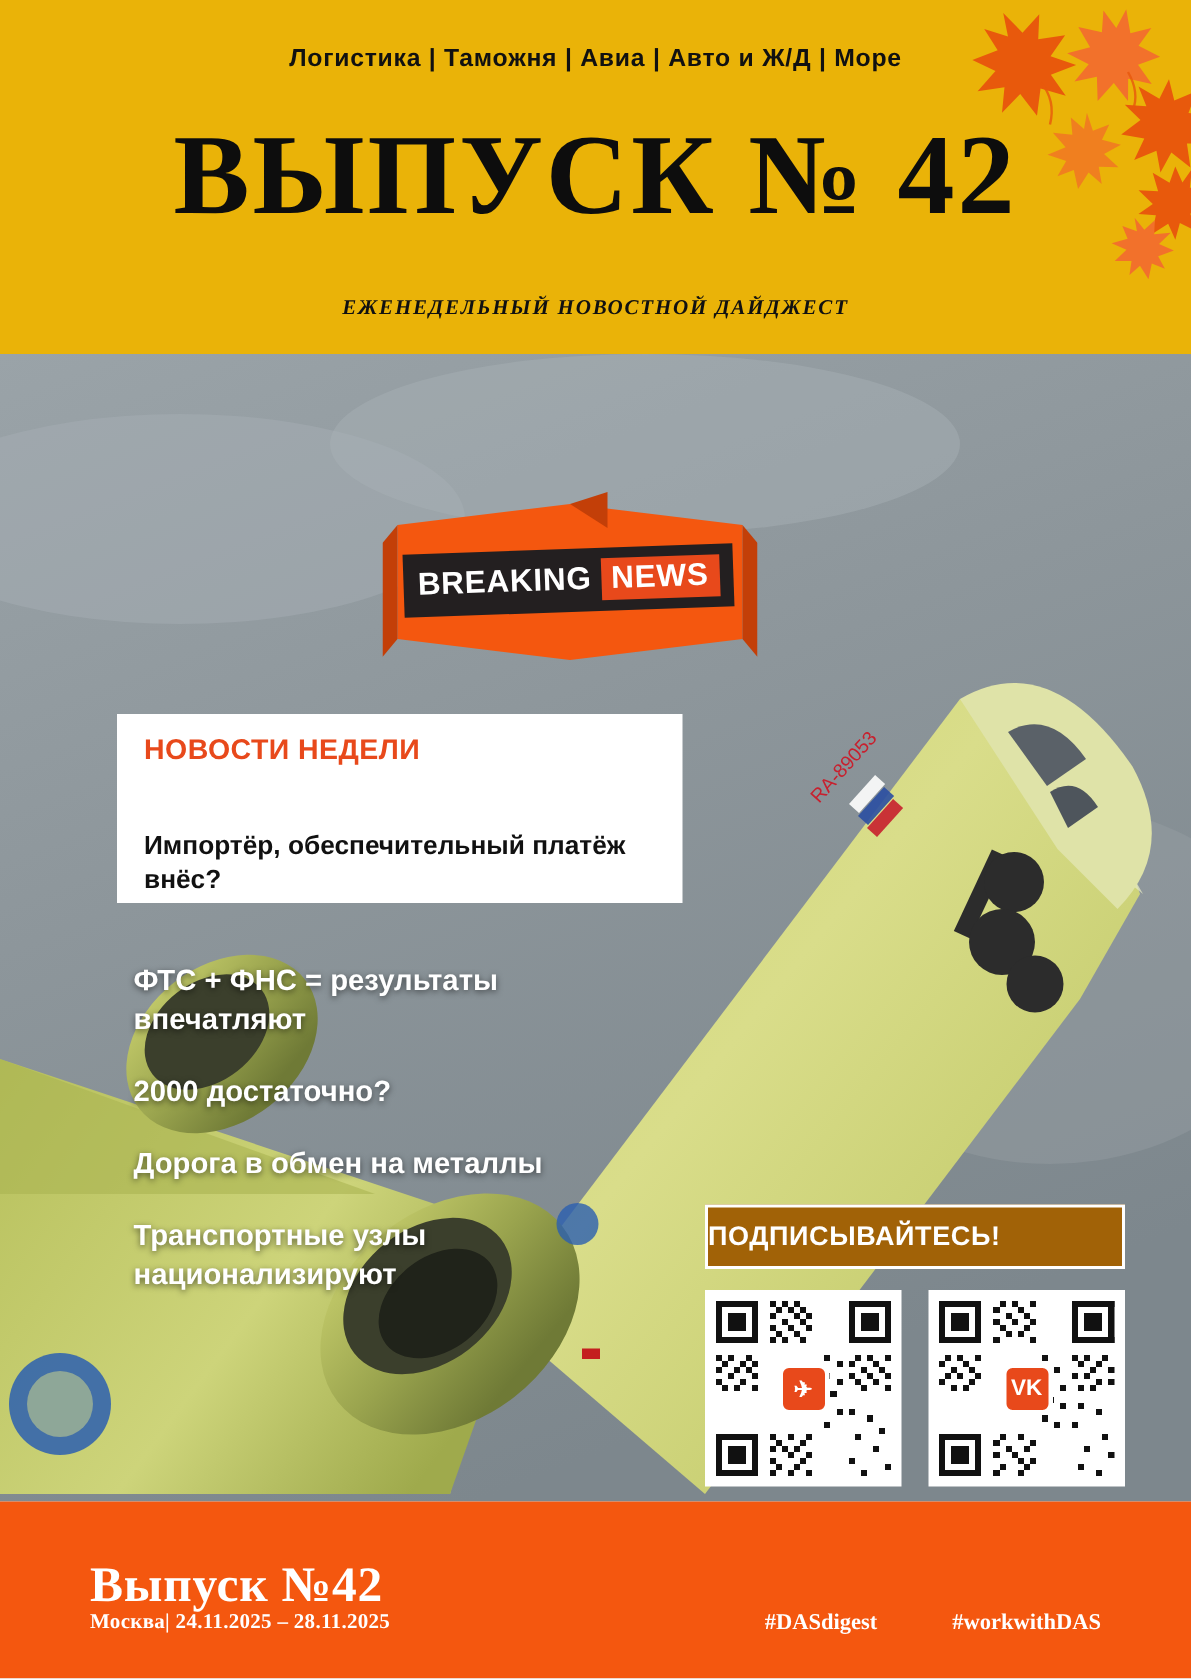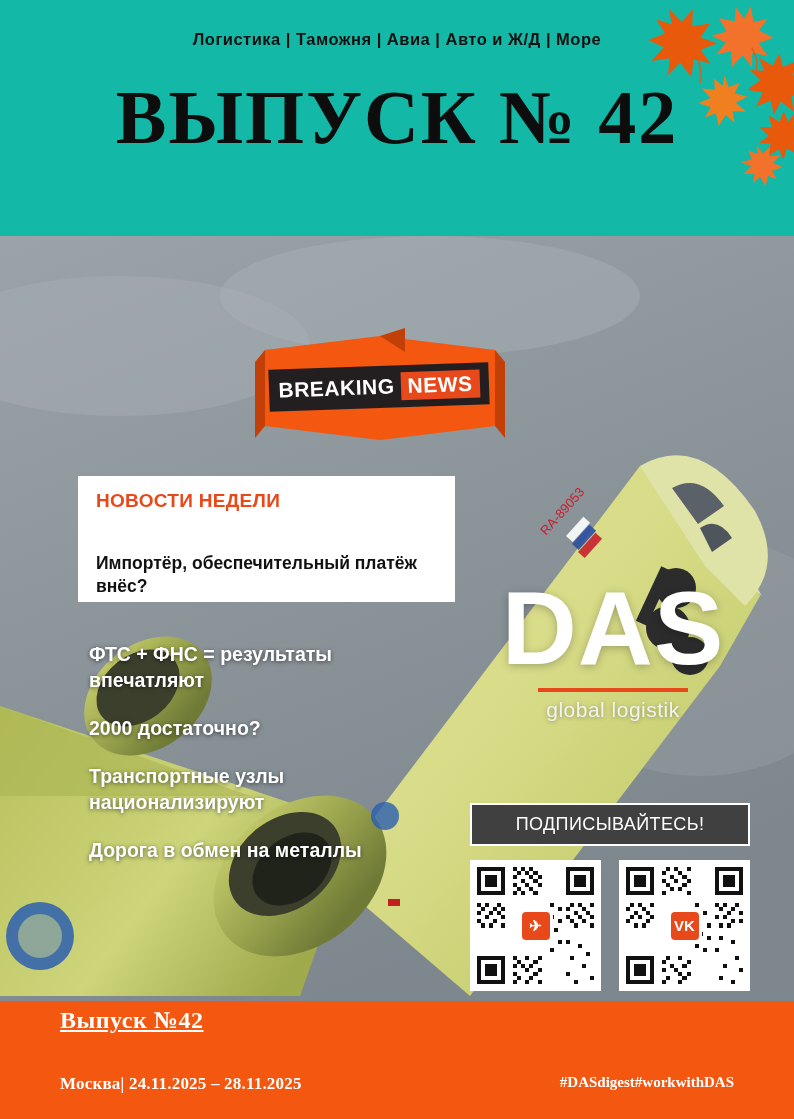--- a/index.html
+++ b/index.html
@@ -16,21 +16,21 @@
     height: 1119px;
     background: #ffffff;
     overflow: hidden;
   }
 
   
   .header {
     position: relative;
     width: 794px;
     height: 236px;
-    background: #14b8a6;
+    background: #eab308;
     overflow: hidden;
   }
   .kicker {
     position: absolute;
     top: 30px;
     left: 0;
     width: 794px;
     text-align: center;
     font-family: "Liberation Sans", sans-serif;
     font-weight: bold;
@@ -185,25 +185,25 @@
   }
 
   
   .subscribe {
     position: absolute;
     left: 470px;
     top: 567px;
     width: 280px;
   }
   .subscribe-banner {
-    background: #404040;
+    background: #a16207;
     color: #ffffff;
-    font-weight: normal;
+    font-weight: bold;
     font-size: 18px;
-    text-align: center;
+    text-align: left;
     padding: 9px 0 9px 0;
     letter-spacing: 0.4px;
     border: 2px solid #ffffff;
   }
   .qr-row {
     display: flex;
     justify-content: space-between;
     margin-top: 14px;
   }
   .qr-box {
@@ -233,41 +233,41 @@
     top: 1001px;
     left: 0;
     width: 794px;
     height: 118px;
     background: #f4570f;
     color: #ffffff;
   }
   .footer-title {
     position: absolute;
     left: 60px;
-    top: 6px;
+    top: 38px;
     font-family: "Liberation Serif", serif;
     font-weight: bold;
-    font-size: 24px;
+    font-size: 33px;
     letter-spacing: 0.5px;
-    text-decoration: underline;
   }
   .footer-meta {
     position: absolute;
     left: 60px;
     top: 73px;
     font-family: "Liberation Serif", serif;
     font-weight: bold;
-    font-size: 17px;
+    font-size: 14px;
     letter-spacing: 0.2px;
   }
   .footer-tags {
     position: absolute;
     right: 60px;
     top: 73px;
     display: flex;
+    gap: 50px;
     font-family: "Liberation Serif", serif;
     font-weight: bold;
     font-size: 15px;
   }
 </style>
 </head>
 <body>
 
 <div class="page">
 
@@ -281,20 +281,21 @@
         <path d="M232 110 l6 11 10-6 -3 11 13 1 -10 8 11 7 -13 2 4 11 -10-6 -5 12 -5-12 -10 6 4-11 -13-2 11-7 -10-8 13-1 -3-11 10 6z" transform="rotate(35 232 125)" fill="#e8590c"></path>
         <path d="M205 145 l5 9 8-5 -2 9 11 1 -9 6 9 6 -11 2 3 9 -8-5 -4 10 -4-10 -8 5 3-9 -11-2 9-6 -9-6 11-1 -2-9 9 5z" transform="rotate(-10 205 160)" fill="#f2712b"></path>
       </g>
       <g stroke="#e8590c" stroke-width="1.6" fill="none" opacity="0.8">
         <path d="M140 55 q10 12 6 28"></path>
         <path d="M198 48 q8 14 3 26"></path>
       </g>
     </svg>
     <div class="kicker">Логистика | Таможня |  Авиа | Авто и Ж/Д | Море</div>
     <div class="issue-title">ВЫПУСК № 42</div>
+    <div class="subtitle">ЕЖЕНЕДЕЛЬНЫЙ НОВОСТНОЙ ДАЙДЖЕСТ</div>
   </div>
 
   <div class="hero">
     <svg class="hero-bg" viewBox="0 0 794 765" preserveAspectRatio="none">
       <defs>
         <linearGradient id="sky" x1="0" y1="0" x2="0.4" y2="1">
           <stop offset="0%" stop-color="#9aa3a8"></stop>
           <stop offset="45%" stop-color="#8d969b"></stop>
           <stop offset="100%" stop-color="#7d878d"></stop>
         </linearGradient>
@@ -376,29 +377,24 @@
     </div>
 
     <div class="news-card">
       <div class="news-card-kicker">НОВОСТИ НЕДЕЛИ</div>
       <div class="news-card-title">Импортёр, обеспечительный платёж внёс?</div>
     </div>
 
     <div class="headlines">
       <div class="headline">ФТС + ФНС = результаты впечатляют</div>
       <div class="headline">2000 достаточно?</div>
+      <div class="headline">Дорога в обмен на металлы</div>
       <div class="headline">Транспортные узлы национализируют</div>
-      <div class="headline">Дорога в обмен на металлы</div>
     </div>
 
-    <div class="das-logo">
-      <div class="das-word">DAS</div>
-      <div class="das-rule"></div>
-      <div class="das-sub">global logistik</div>
-    </div>
 
     <div class="subscribe">
       <div class="subscribe-banner">ПОДПИСЫВАЙТЕСЬ!</div>
       <div class="qr-row">
         <div class="qr-box">
           <svg class="qr-canvas" viewBox="0 0 29 29" shape-rendering="crispEdges">
             <rect width="29" height="29" fill="#ffffff"></rect>
             <g fill="#111111">
               <rect x="0" y="0" width="7" height="1"></rect>
                 <rect x="0" y="6" width="7" height="1"></rect>

